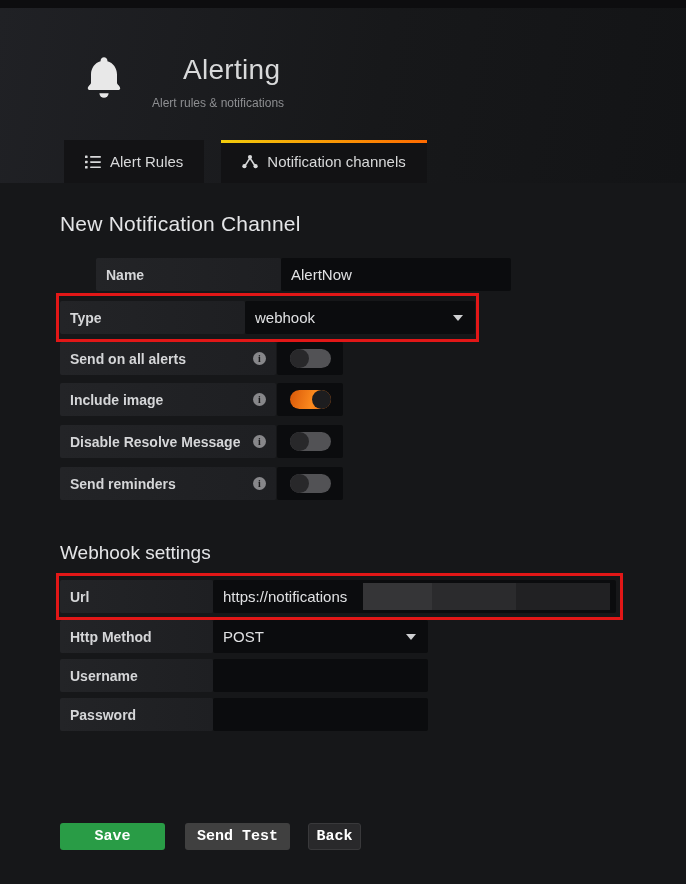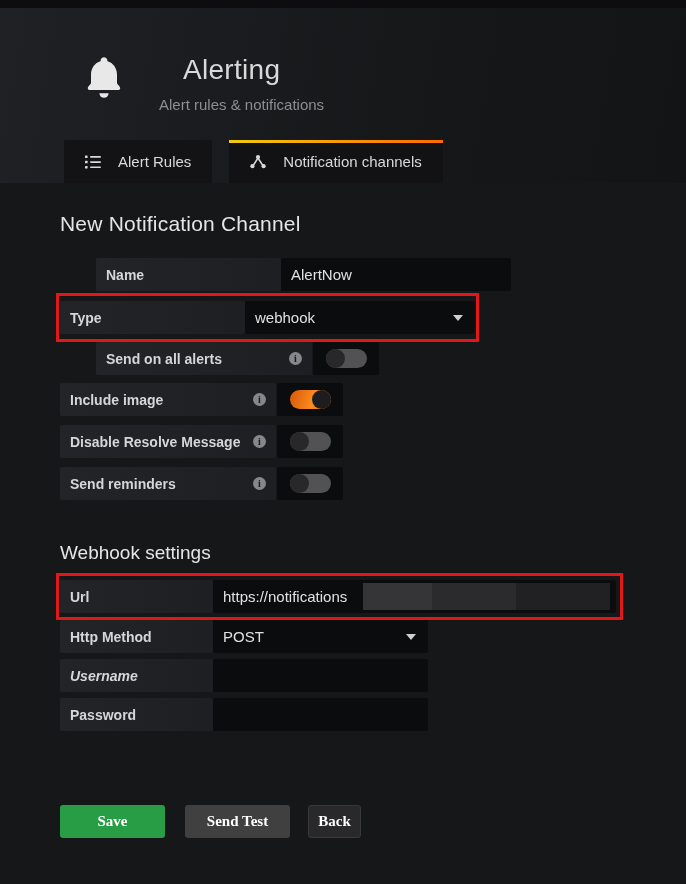--- a/index.html
+++ b/index.html
@@ -10,24 +10,24 @@
     -webkit-font-smoothing:antialiased;
   }
   
   .top-strip{position:absolute;left:0;top:0;width:686px;height:8px;background:#0d0d0f;}
   .page-header{
     position:absolute;left:0;top:8px;width:686px;height:175px;
     background:linear-gradient(100deg,#202125 0%,#17181a 55%,#131416 100%);
   }
   .bell{position:absolute;left:80px;top:38px;width:48px;height:64px;}
   .page-title{position:absolute;left:148px;top:46px;font-size:28px;font-weight:400;color:#d8d9da;letter-spacing:.3px;margin-left:35px;}
-  .page-subtitle{position:absolute;left:159px;top:88px;font-size:15px;color:#8d8e91;}
+  .page-subtitle{position:absolute;left:152px;top:88px;font-size:12px;color:#8d8e91;}
   .tab-bar{position:absolute;left:64px;bottom:0;display:flex;}
   .tab{
-    height:43px;display:flex;align-items:center;gap:17px;padding:0 21px;
+    height:43px;display:flex;align-items:center;gap:9px;padding:0 21px;
     background:#131315;color:#d8d9da;font-size:15px;font-weight:500;cursor:pointer;
   }
   .tab + .tab{margin-left:17px;}
   .tab.active{position:relative;background:#121214;}
   .tab.active::before{
     content:"";position:absolute;left:0;top:0;right:0;height:3px;
     background:linear-gradient(to right,#f2cc0c,#ff6a00);
   }
   .tab svg{display:block;}
   
@@ -58,23 +58,23 @@
   .toggle{position:relative;width:41px;height:19px;border-radius:10px;cursor:pointer;}
   .toggle.off{background:#525255;}
   .toggle.off .knob{position:absolute;left:0;top:0;width:19px;height:19px;border-radius:50%;background:#28282a;}
   .toggle.on{background:linear-gradient(105deg,#d85708 0%,#fb8a1e 55%,#e8680f 100%);}
   .toggle.on .knob{position:absolute;right:0;top:0;width:19px;height:19px;border-radius:50%;background:#1d1d1f;}
   .redaction{
     position:absolute;left:150px;top:3px;width:247px;height:27px;
     background:linear-gradient(to right,#353537 0%,#353537 28%,#2b2b2d 28%,#2b2b2d 62%,#212123 62%,#212123 100%);
   }
   .btn{
-    position:absolute;height:33px;border:none;border-radius:3px;color:#ffffff;
-    font-family:Liberation Serif, serif;font-size:15px;font-weight:600;cursor:pointer;
-    display:flex;align-items:center;justify-content:center;
+    position:absolute;height:27px;border:none;border-radius:3px;color:#ffffff;
+    font-family:Liberation Mono, monospace;font-size:15px;font-weight:600;cursor:pointer;
+    display:flex;align-items:center;justify-content:center;margin-top:18px;
   }
 </style>
 </head>
 <body>
 
 <div id="screen">
 
   <div class="top-strip"></div>
   <div class="page-header">
     <svg class="bell" viewBox="0 0 24 24">
@@ -125,21 +125,21 @@
 
     <div class="annotation" style="left:56px;top:110px;width:423px;height:49px;"></div>
     <div class="frow" style="left:60px;top:118px;">
       <div class="flabel" style="width:185px;">Type</div>
       <div class="finput" style="width:230px;">
         <span>webhook</span>
         <span class="caret"></span>
       </div>
     </div>
 
-    <div class="frow" style="left:60px;top:159px;margin-left:36px;">
+    <div class="frow" style="left:60px;top:159px;">
       <div class="flabel" style="width:216px;">
         <span>Send on all alerts</span>
         <span class="info-icon">i</span>
       </div>
       <div class="toggle-cell">
         <div class="toggle off">
             <div class="knob"></div>
           </div>
       </div>
     </div>
@@ -192,21 +192,21 @@
     </div>
 
     <div class="frow" style="left:60px;top:437px;">
       <div class="flabel" style="width:153px;">Http Method</div>
       <div class="finput" style="width:215px;">
         <span>POST</span>
         <span class="caret"></span>
       </div>
     </div>
 
-    <div class="frow" style="left:60px;top:476px;font-style:italic;">
+    <div class="frow" style="left:60px;top:476px;">
       <div class="flabel" style="width:153px;">Username</div>
       <div class="finput" style="width:215px;"></div>
     </div>
 
     <div class="frow" style="left:60px;top:515px;">
       <div class="flabel" style="width:153px;">Password</div>
       <div class="finput" style="width:215px;"></div>
     </div>
 
     <button class="btn" style="left:60px;top:622px;width:105px;background:#299c46;">Save</button>

